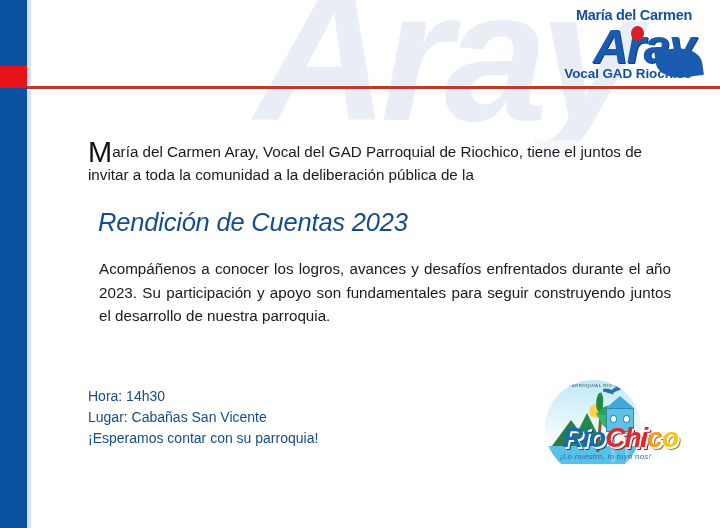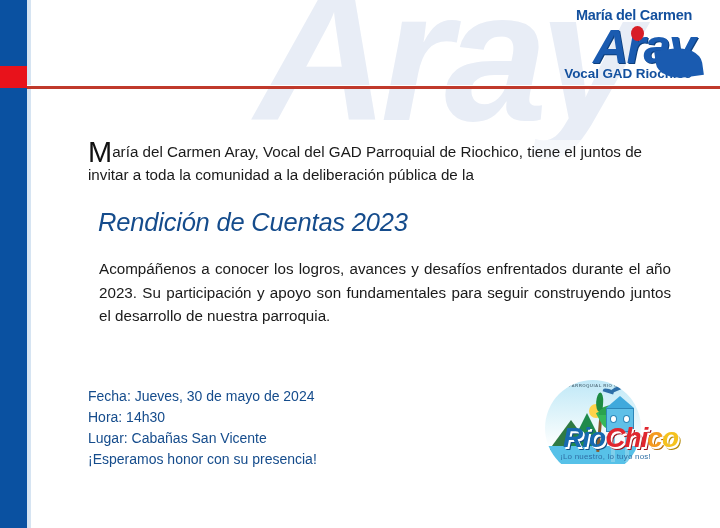--- a/index.html
+++ b/index.html
@@ -366,20 +366,21 @@
   .rc-wordmark .w-chi   { color: #e0262f; text-shadow: 1.6px 1.6px 0 #ffffff, 2.6px 2.6px 0 #9c151c; }
   .rc-wordmark .w-c     { color: #f59a1e; text-shadow: 1.6px 1.6px 0 #ffffff, 2.6px 2.6px 0 #b46a08; }
   .rc-wordmark .w-o     { color: #f5c21e; text-shadow: 1.6px 1.6px 0 #ffffff, 2.6px 2.6px 0 #b48a08; }
   .rc-slogan {
     position: absolute;
     left: 0;
     top: 72px;
     width: 145px;
     text-align: center;
     font-size: 8px;
+    font-style: italic;
     color: #2f6fa5;
     letter-spacing: 0.2px;
   }
 </style>
 </head>
 <body>
 
 <div id="flyer">
 
   <div class="watermark">Aray</div>
@@ -399,24 +400,23 @@
     <div class="aray-bottom">Vocal GAD Riochico</div>
   </div>
 
   <div class="content">
     <p class="intro"><span class="dropcap">M</span><span>aría del Carmen Aray,  Vocal del GAD Parroquial de Riochico, tiene el juntos de invitar a toda la comunidad a la deliberación pública de la</span></p>
     <div class="event-title">Rendición de Cuentas 2023</div>
     <p class="body-copy">Acompáñenos a conocer los logros, avances y desafíos enfrentados durante el año 2023. Su participación y apoyo son fundamentales para seguir construyendo juntos el desarrollo de nuestra parroquia.</p>
   </div>
 
   <div class="details">
-    <div>Fecha: Jueves, 30 de mayo de 2024</div>
     <div>Hora: 14h30</div>
     <div>Lugar: Cabañas San Vicente</div>
-    <div>¡Esperamos honor con su presencia!</div>
+    <div>¡Esperamos contar con su parroquia!</div>
   </div>
 
   <div class="riochico">
     <div class="rc-circle">
       <div class="rc-arc-text">GAD PARROQUIAL RIO CHICO</div>
       <div class="rc-sun"></div>
       <div class="rc-mountain-a"></div>
       <div class="rc-mountain-b"></div>
       <div class="rc-water"></div>
       <div class="rc-palm">

